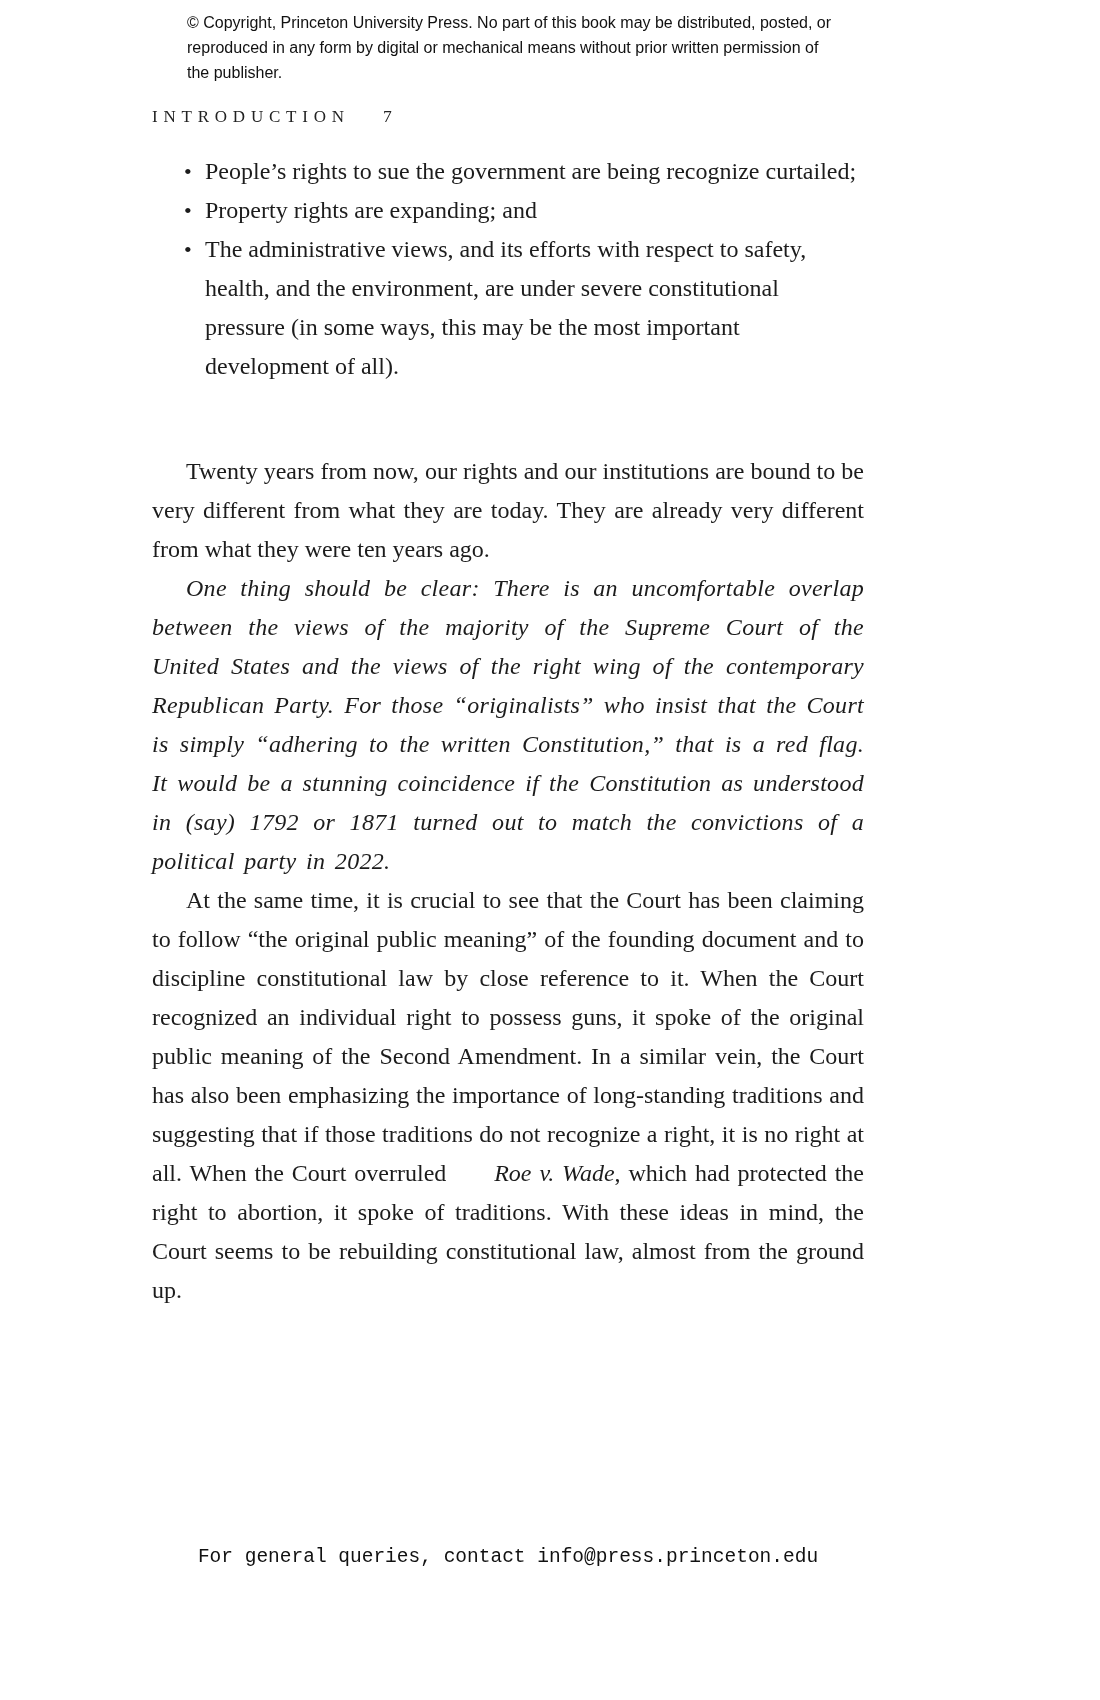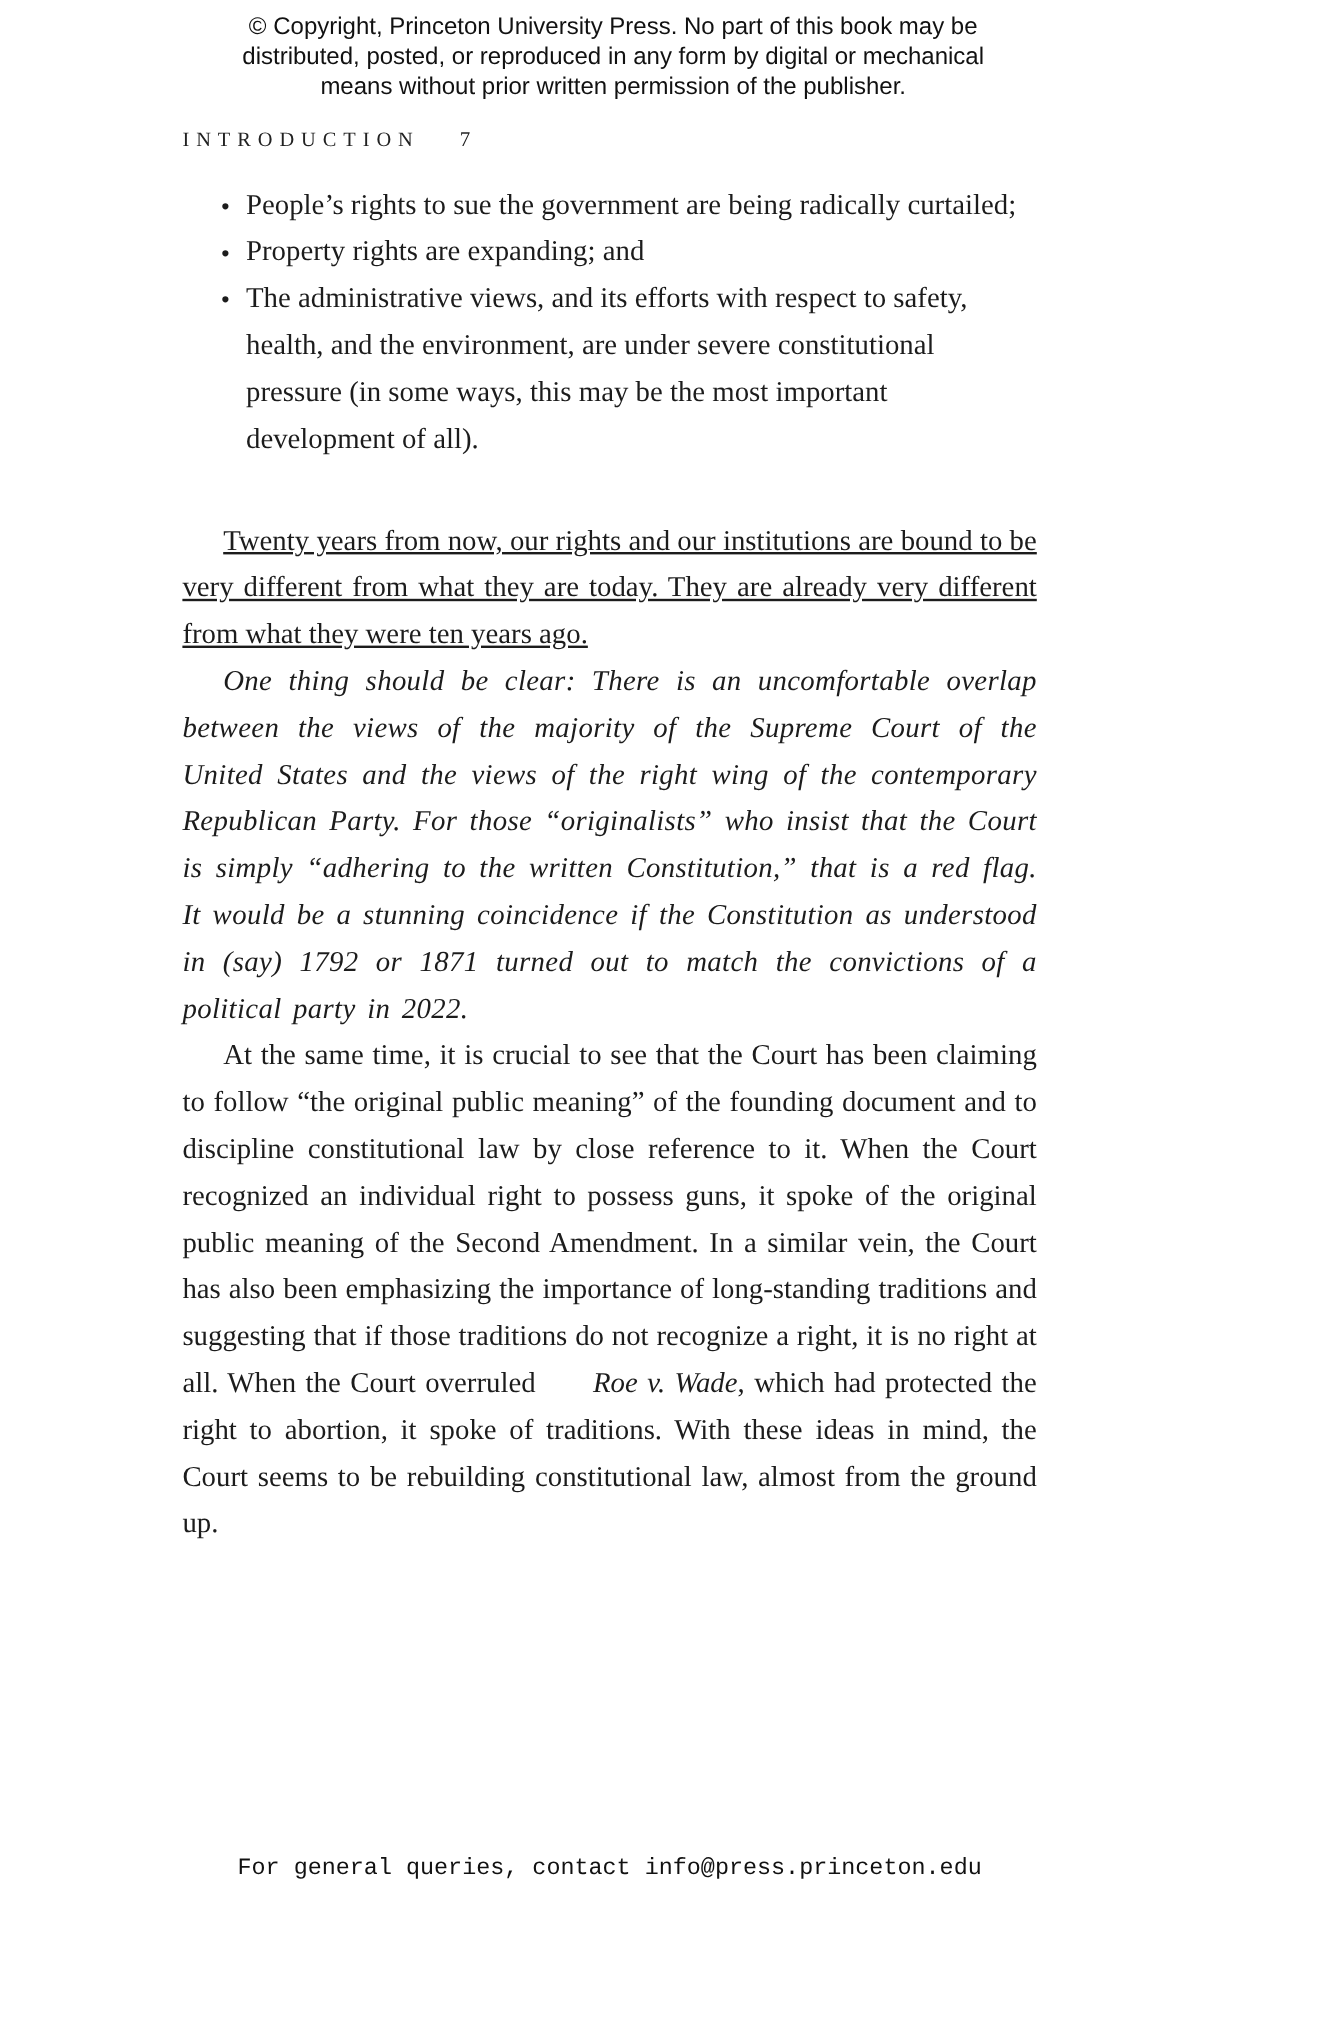--- a/index.html
+++ b/index.html
@@ -14,24 +14,23 @@
     overflow: hidden;
   }
 
   
   .copyright {
     position: absolute;
     top: 10px;
     left: 187px;
     width: 648px;
     font-family: "Liberation Sans", sans-serif;
-    font-size: 20px;
+    font-size: 16px;
     line-height: 25px;
     color: #111111;
-    text-align: center;
   }
 
   
   .running-head {
     position: absolute;
     top: 106px;
     left: 152px;
     width: 712px;
     text-align: left;
     font-family: "Liberation Serif", serif;
@@ -73,22 +72,21 @@
     left: 32px;
     top: 0;
     font-size: 22px;
   }
 
   .paragraphs p {
     text-align: justify;
     text-indent: 34px;
   }
   .paragraphs p.first {
-    margin-top: 46px;
-    text-decoration: underline;
+    margin-top: 66px;
   }
   .paragraphs p.loose {
     word-spacing: 0.14em;
     letter-spacing: 0.012em;
     font-style: italic;
   }
   .paragraphs i { font-style: italic; margin-left: 40px; }
 
   
   .page-footer {
@@ -111,21 +109,21 @@
 
   <div class="running-head">
     <span class="head-title">INTRODUCTION</span><span class="page-number">7</span>
   </div>
 
   <div class="content">
 
     <ul class="bullet-list">
       <li>
         <span class="bullet">•</span>
-        <span>People’s rights to sue the government are being radically curtailed;</span>
+        <span>People’s rights to sue the government are being recognize curtailed;</span>
       </li>
       <li>
         <span class="bullet">•</span>
         <span>Property rights are expanding; and</span>
       </li>
       <li>
         <span class="bullet">•</span>
         <span>The administrative views, and its efforts with respect to safety, health, and the environment, are under severe constitutional pressure (in some ways, this may be the most important development of all).</span>
       </li>
     </ul>

